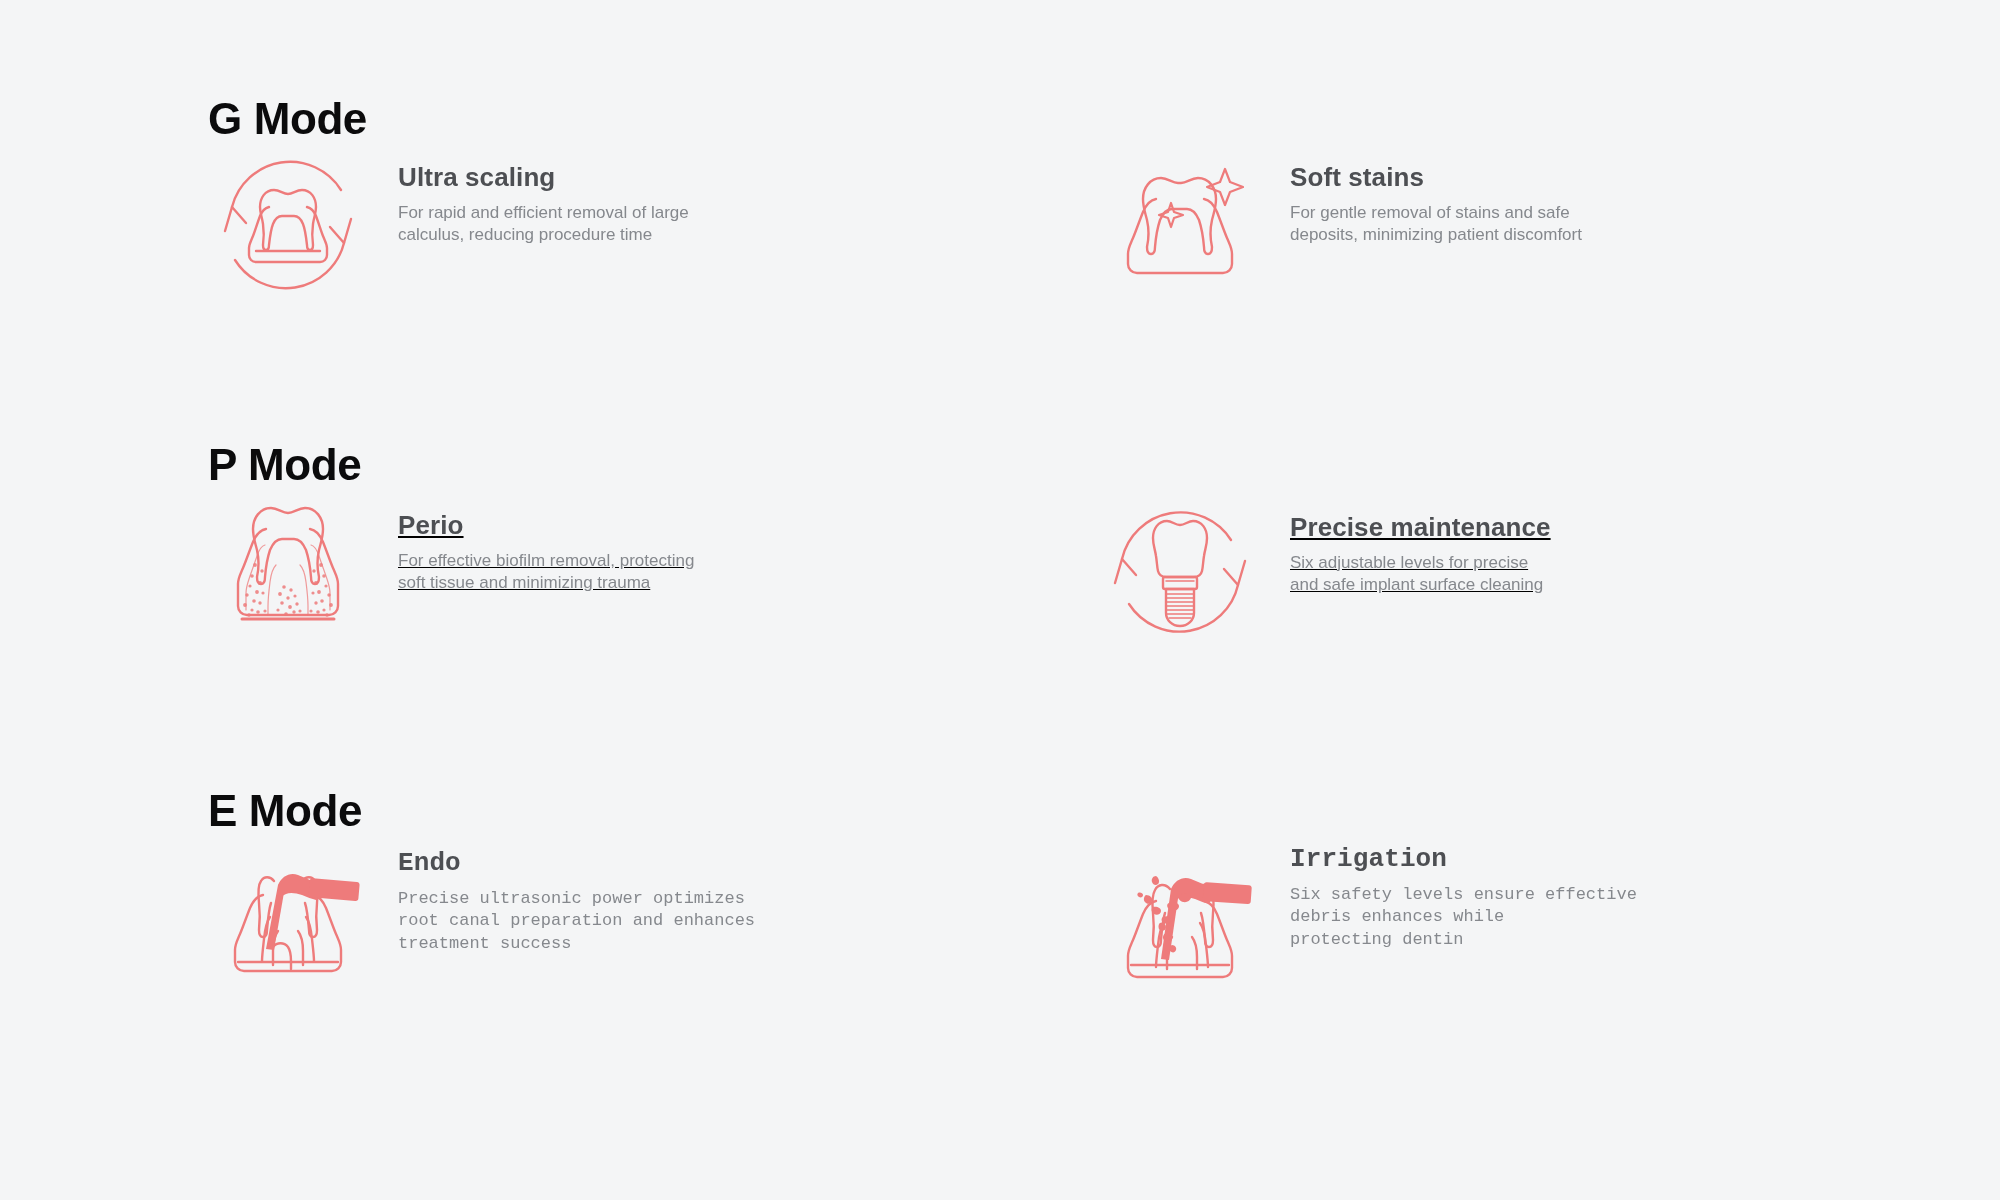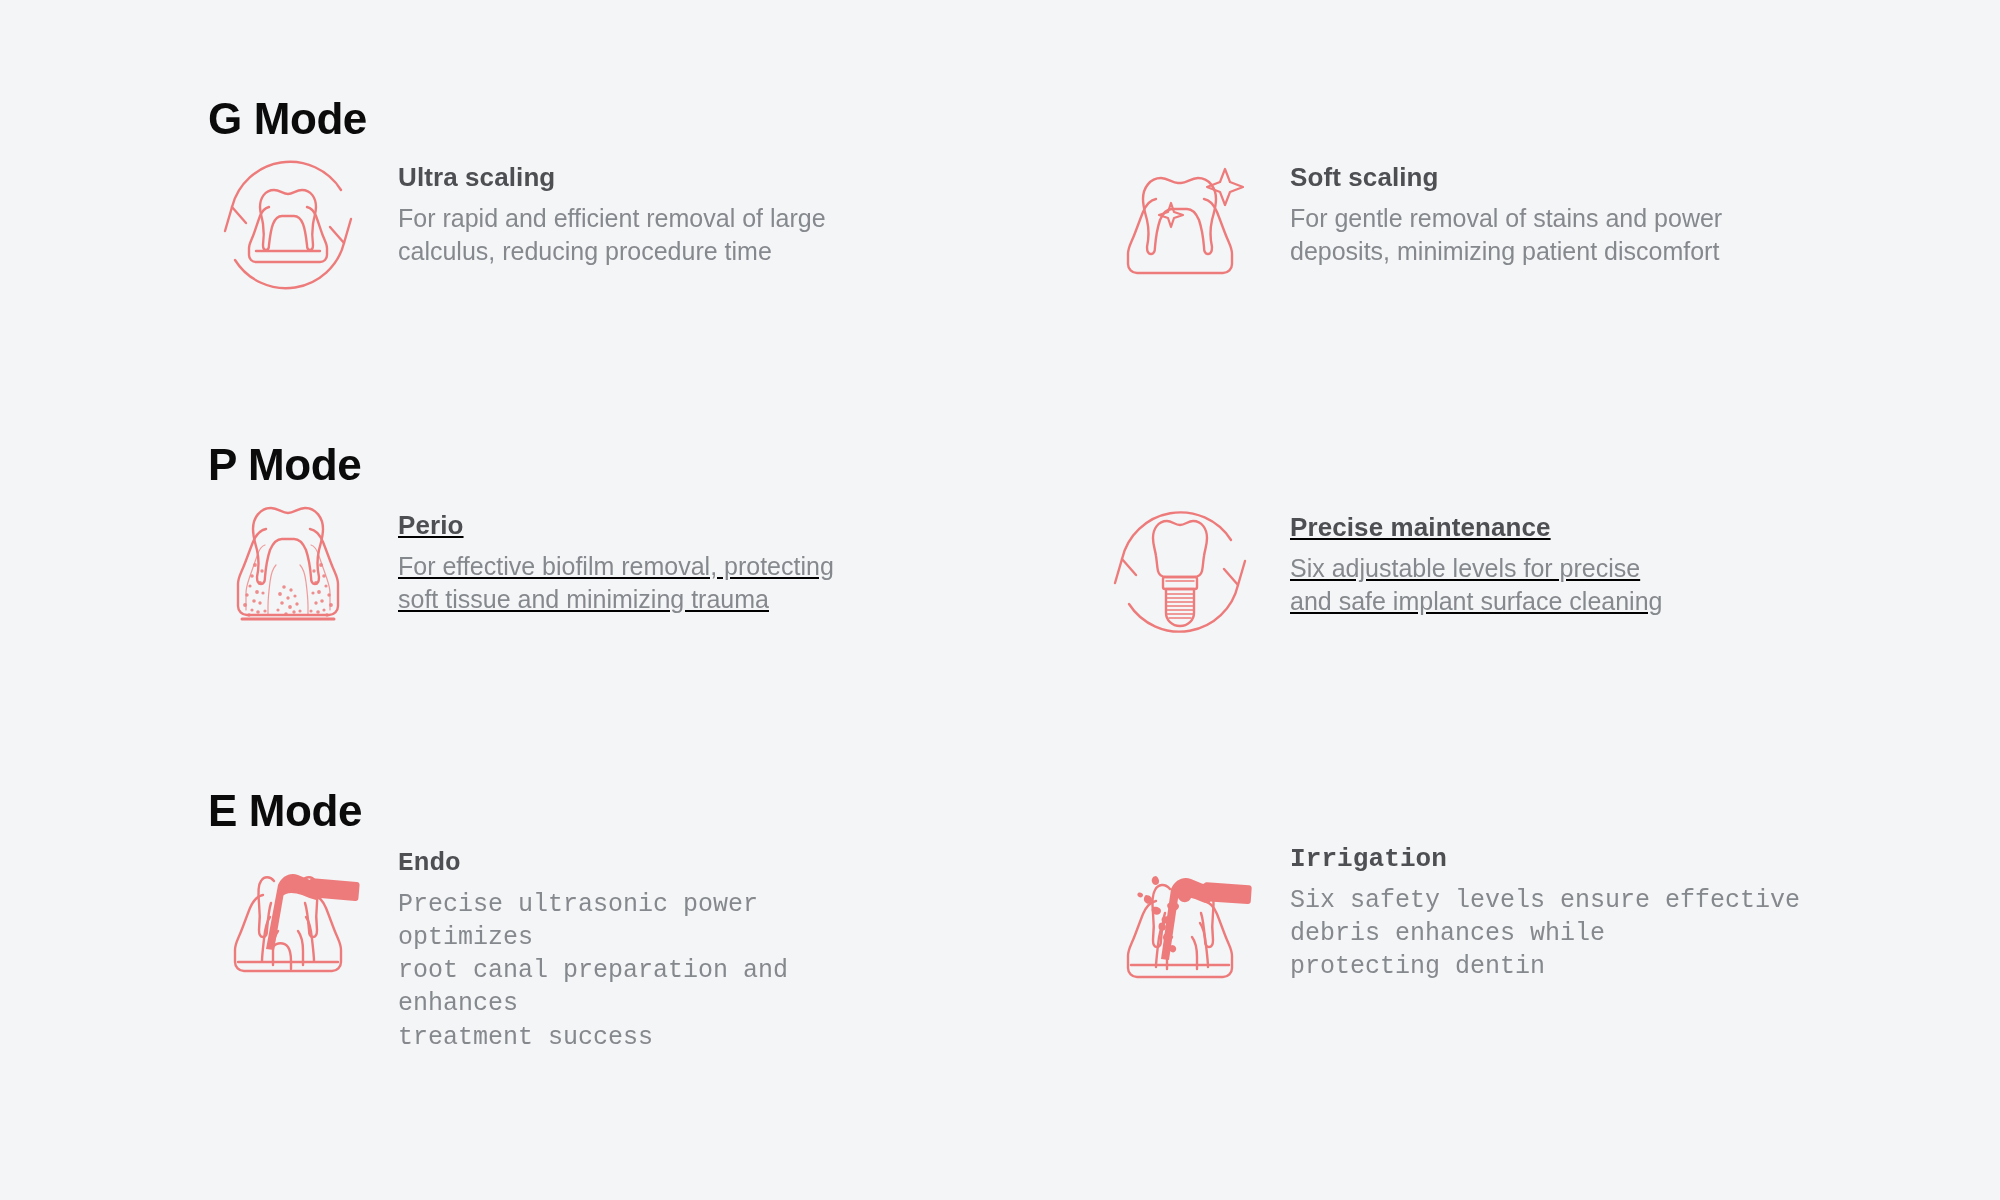--- a/index.html
+++ b/index.html
@@ -76,21 +76,21 @@
   }
   .card-title {
     font-size: 26px;
     font-weight: 700;
     color: #4d4f53;
     line-height: 1.25;
     margin: 0 0 8px 0;
     letter-spacing: 0.1px;
   }
   .card-desc {
-    font-size: 25px;
+    font-size: 17px;
     font-weight: 400;
     color: #85888d;
     line-height: 1.33;
     margin: 0;
     max-width: 500px;
     white-space: pre-line;
   }
   .card.col-right .card-desc { max-width: 520px; }
 
   
@@ -135,22 +135,22 @@
           <svg viewBox="0 0 160 160" fill="none" xmlns="http://www.w3.org/2000/svg">
             <g stroke="#ee7b7b" stroke-width="2.4" stroke-linecap="round" stroke-linejoin="round" fill="none">
               <path d="M78 38c-6 0-10-5-17-5-11 0-18 10-18 21 0 8 2 13 4 21 2 9 2 18 0 27 0 4 1 7 4 7s4-3 4-7c1-12 3-21 5-27 3-7 7-11 12-11h15c5 0 9 4 12 11 2 6 4 15 5 27 0 4 1 7 4 7s4-3 4-7c-2-9-2-18 0-27 2-8 4-13 4-21 0-11-7-21-18-21-7 0-11 5-17 5z"></path>
               <path d="M56 54c-6 1-10 6-13 13-4 10-7 19-10 26-3 7-5 10-5 16v10c0 5 4 9 9 9h86c5 0 9-4 9-9v-10c0-6-2-9-5-16-3-7-6-16-10-26-3-7-7-12-13-13"></path>
               <path d="M71 58l3 9 9 3-9 3-3 9-3-9-9-3 9-3z" stroke-width="2.2"></path>
               <path d="M125 24l5 13 13 5-13 5-5 13-5-13-13-5 13-5z" stroke-width="2.2"></path>
             </g>
           </svg>
         </span>
         <div class="card-text">
-          <div class="card-title">Soft scaling</div>
-          <div class="card-desc">For gentle removal of stains and power
+          <div class="card-title">Soft stains</div>
+          <div class="card-desc">For gentle removal of stains and safe
 deposits, minimizing patient discomfort</div>
         </div>
       </div>
 
     </div>
   </section>
 
   <section class="mode-section" data-index="1">
     <h2 class="mode-heading">P Mode</h2>
     <div class="cards">

